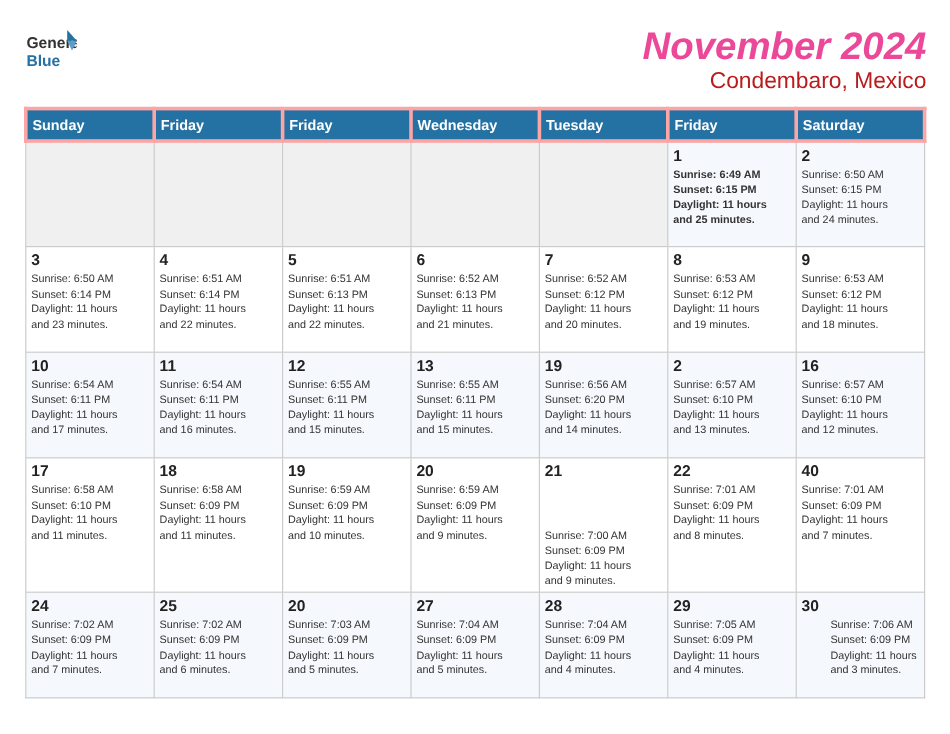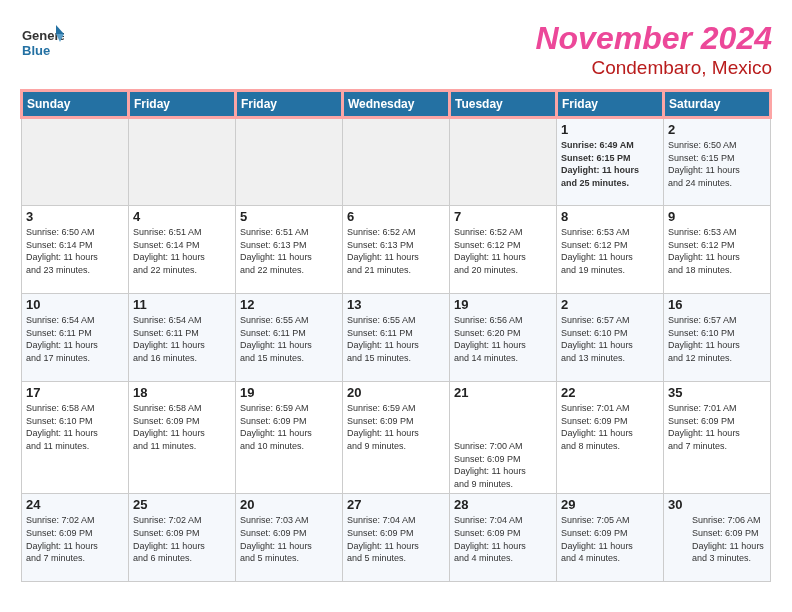--- a/index.html
+++ b/index.html
@@ -267,21 +267,21 @@
 and 9 minutes.</div>
         </td>
         <td>
           <span class="day-num">22</span>
           <div class="cell-info" style="white-space: pre-line;">Sunrise: 7:01 AM
 Sunset: 6:09 PM
 Daylight: 11 hours
 and 8 minutes.</div>
         </td>
         <td>
-          <span class="day-num">35</span>
+          <span class="day-num">40</span>
           <div class="cell-info" style="white-space: pre-line;">Sunrise: 7:01 AM
 Sunset: 6:09 PM
 Daylight: 11 hours
 and 7 minutes.</div>
         </td>
       </tr>
       <tr>
         <td>
           <span class="day-num">24</span>
           <div class="cell-info" style="white-space: pre-line;">Sunrise: 7:02 AM

